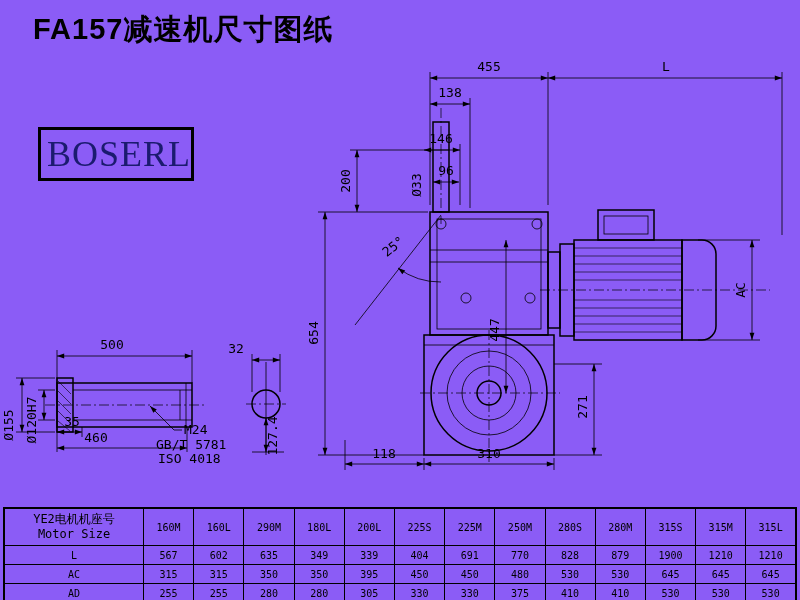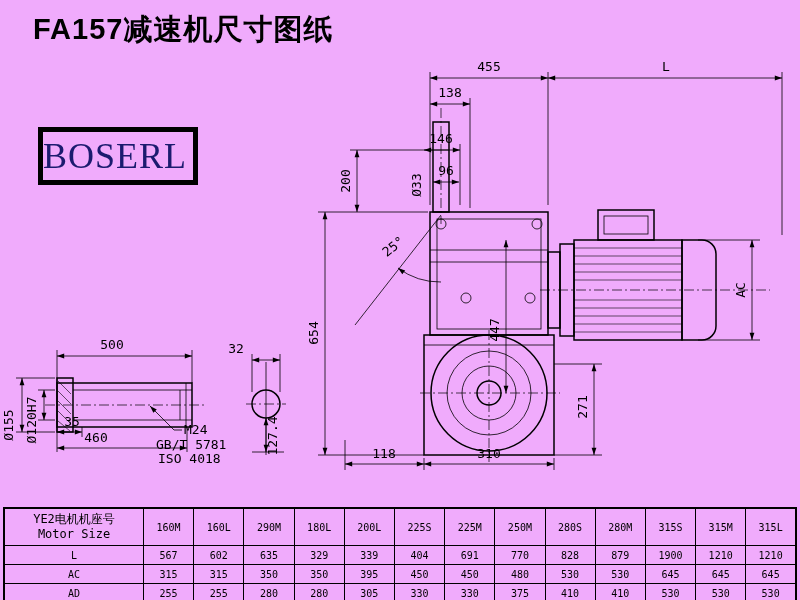--- a/index.html
+++ b/index.html
@@ -1,24 +1,24 @@
 <!DOCTYPE html>
 <html><head>
 <meta charset="utf-8">
 <style>
   html,body{margin:0;padding:0;}
   body{width:800px;height:600px;background:#fff;position:relative;overflow:hidden;
        font-family:"Liberation Sans",sans-serif;color:#000;}
-  .page{position:absolute;inset:0;background:#f0abfc;}
+  .page{position:absolute;inset:0;background:#8b5cf6;}
 
   .title{position:absolute;left:33px;top:10px;font-size:29px;font-weight:bold;
          letter-spacing:1px;font-family:"Liberation Sans",sans-serif;}
 
   .logo-box{position:absolute;left:38px;top:127px;width:150px;height:48px;
-            border:5px solid #000000;display:flex;align-items:center;justify-content:flex-start;}
+            border:3px solid #000000;display:flex;align-items:center;justify-content:flex-end;}
   .logo-text{font-family:"Liberation Serif",serif;font-size:36px;color:#1b1b6f;
              letter-spacing:1px;line-height:1;}
 
   svg.drawing{position:absolute;left:0;top:0;}
   .t{stroke:#000;stroke-width:1.5;fill:none}
   .n{stroke:#000;stroke-width:.8;fill:none}
   .h{stroke:#000;stroke-width:.6;fill:none}
   .c{stroke:#000;stroke-width:.7;fill:none;stroke-dasharray:10 3 2 3}
   .d{stroke:#000;stroke-width:.8;fill:none}
   text.lbl{font-family:"DejaVu Sans Mono",monospace;font-size:13px;fill:#000;}
@@ -240,21 +240,21 @@
           <th>280M</th>
           <th>315S</th>
           <th>315M</th>
           <th>315L</th>
         </tr>
         <tr>
           <td>L</td>
           <td>567</td>
           <td>602</td>
           <td>635</td>
-          <td>329</td>
+          <td>349</td>
           <td>339</td>
           <td>404</td>
           <td>691</td>
           <td>770</td>
           <td>828</td>
           <td>879</td>
           <td>1900</td>
           <td>1210</td>
           <td>1210</td>
         </tr>

